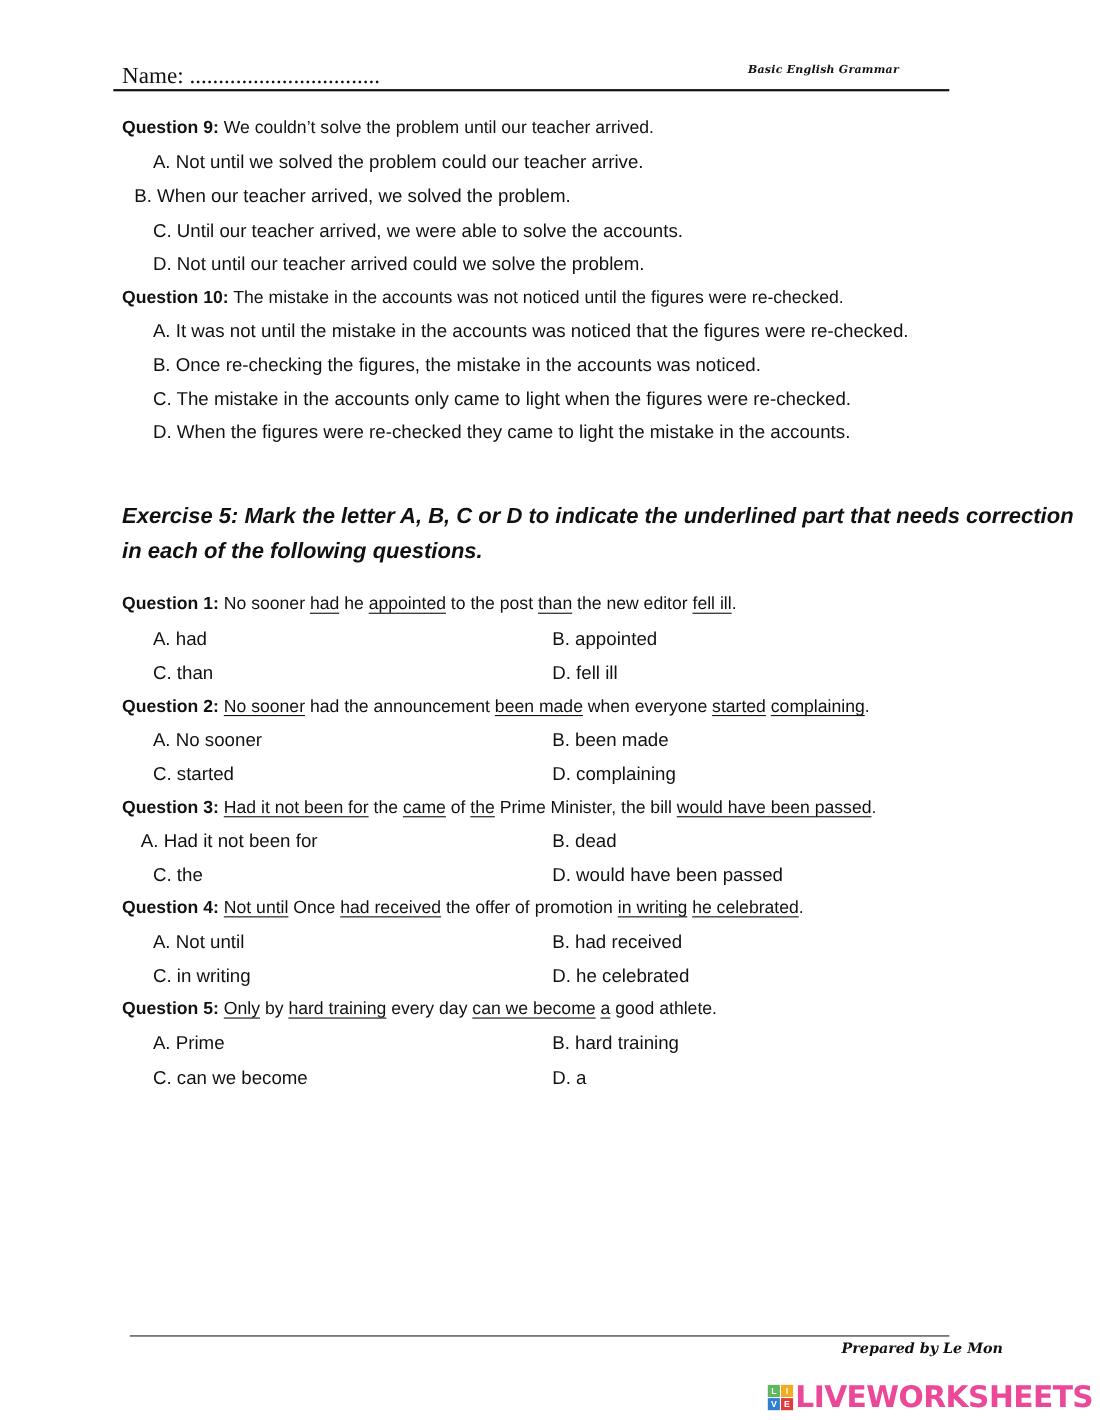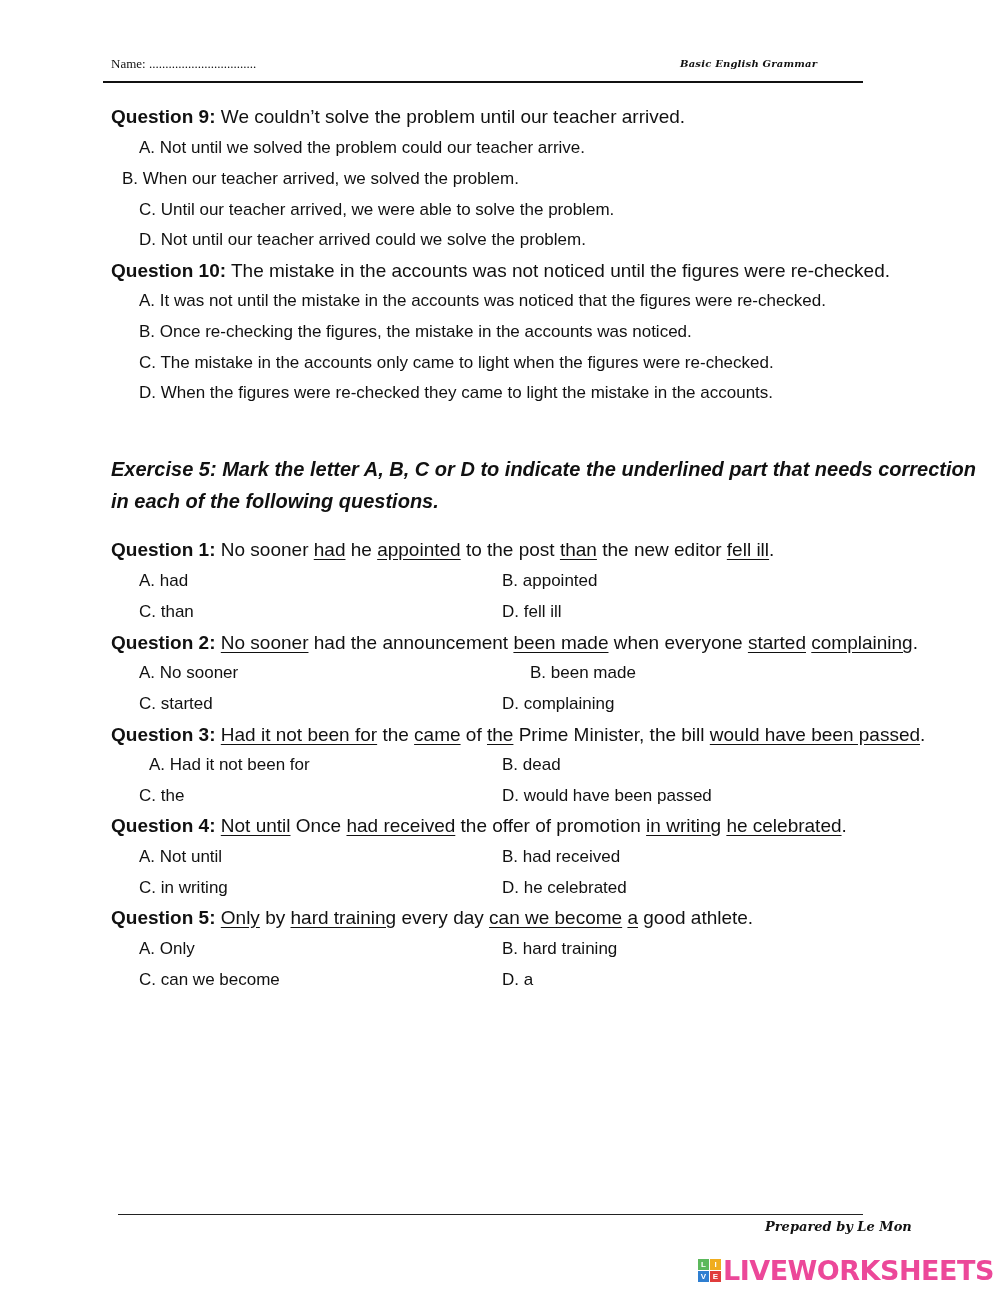--- a/index.html
+++ b/index.html
@@ -1,22 +1,22 @@
 <!DOCTYPE html>
 <html><head>
 <meta charset="utf-8">
 <style>
   html, body { margin: 0; padding: 0; background: #ffffff; }
   body { width: 1000px; height: 1291px; position: relative; overflow: hidden;
          font-family: "Liberation Sans", sans-serif; color: #111; }
   .abs { position: absolute; }
-  .hdr-name { left: 111px; top: 56px; font-family: "Liberation Serif", serif; font-size: 13px; color: #111; }
+  .hdr-name { left: 111px; top: 56px; font-family: "Liberation Serif", serif; font-size: 21px; color: #111; }
   .hdr-title { left: 680px; top: 58px; font-family: "DejaVu Serif", serif; font-style: italic; font-weight: bold; font-size: 10px; letter-spacing: 0.2px; }
   .hdr-line { left: 103px; top: 81px; width: 760px; height: 2px; background: #111; }
-  .q { font-size: 19px; line-height: 20px; white-space: nowrap; }
+  .q { font-size: 16px; line-height: 20px; white-space: nowrap; }
   .q b { font-weight: bold; }
   .opt { font-size: 17px; line-height: 20px; white-space: nowrap; }
   .u { text-decoration: underline; text-underline-offset: 3px; }
   .ex { left: 111px; font-size: 20px; font-weight: bold; font-style: italic; line-height: 20px; white-space: nowrap; }
   .ftr-line { left: 118px; top: 1214px; width: 745px; height: 1px; background: #222; }
   .ftr-prep { left: 765px; top: 1219px; font-family: "DejaVu Serif", serif; font-style: italic; font-weight: bold; font-size: 13px; }
   .logo { left: 698px; top: 1255px; display: flex; align-items: center; }
   .logo-grid { display: grid; grid-template-columns: 11px 11px; grid-template-rows: 11px 11px; gap: 1px; margin-right: 2px; }
   .logo-grid span { display: flex; align-items: center; justify-content: center; font-size: 8px; font-weight: bold; color: #fff; }
   .logo-text { font-family: "DejaVu Sans", sans-serif; font-weight: bold; font-size: 27px; color: #ec4899; letter-spacing: -0.5px; }
@@ -26,21 +26,21 @@
 
 <div class="abs hdr-name">Name: .................................</div>
 <div class="abs hdr-title">Basic English Grammar</div>
 <div class="abs hdr-line"></div>
 
 <div class="abs q" style="left:111px;top:107px;">
   <b>Question 9:</b><span> We couldn’t solve the problem until our teacher arrived.</span>
 </div>
 <div class="abs opt" style="left:139px;top:138px;">A.  Not until we solved the problem could our teacher arrive.</div>
 <div class="abs opt" style="left:122px;top:169px;">B.  When our teacher arrived, we solved the problem.</div>
-<div class="abs opt" style="left:139px;top:200px;">C.  Until our teacher arrived, we were able to solve the problem.</div>
+<div class="abs opt" style="left:139px;top:200px;">C.  Until our teacher arrived, we were able to solve the accounts.</div>
 <div class="abs opt" style="left:139px;top:230px;">D.  Not until our teacher arrived could we solve the problem.</div>
 
 <div class="abs q" style="left:111px;top:261px;">
   <b>Question 10:</b><span> The mistake in the accounts was not noticed until the figures were re-checked.</span>
 </div>
 <div class="abs opt" style="left:139px;top:291px;">A.  It was not until the mistake in the accounts was noticed that the figures were re-checked.</div>
 <div class="abs opt" style="left:139px;top:322px;">B.  Once re-checking the figures, the mistake in the accounts was noticed.</div>
 <div class="abs opt" style="left:139px;top:353px;">C.  The mistake in the accounts only came to light when the figures were re-checked.</div>
 <div class="abs opt" style="left:139px;top:383px;">D.  When the figures were re-checked they came to light the mistake in the accounts.</div>
 
@@ -52,44 +52,44 @@
 </div>
 <div class="abs opt" style="left:139px;top:571px;">A.  had</div>
 <div class="abs opt" style="left:502px;top:571px;">B. appointed</div>
 <div class="abs opt" style="left:139px;top:602px;">C. than</div>
 <div class="abs opt" style="left:502px;top:602px;">D. fell ill</div>
 
 <div class="abs q" style="left:111px;top:633px;">
   <b>Question 2:</b><span> </span><span class="u">No sooner</span><span> had the announcement </span><span class="u">been made</span><span> when everyone </span><span class="u">started</span><span> </span><span class="u">complaining</span><span>.</span>
 </div>
 <div class="abs opt" style="left:139px;top:663px;">A.  No sooner</div>
-<div class="abs opt" style="left:530px;top:663px;">B. been made</div>
+<div class="abs opt" style="left:502px;top:663px;">B. been made</div>
 <div class="abs opt" style="left:139px;top:694px;">C. started</div>
 <div class="abs opt" style="left:502px;top:694px;">D. complaining</div>
 
 <div class="abs q" style="left:111px;top:725px;">
   <b>Question 3:</b><span> </span><span class="u">Had it not been for</span><span> the </span><span class="u">came</span><span> of </span><span class="u">the</span><span> Prime Minister, the bill </span><span class="u">would have been passed</span><span>.</span>
 </div>
-<div class="abs opt" style="left:149px;top:755px;text-align:right;">A.  Had it not been for</div>
+<div class="abs opt" style="left:128px;top:755px;text-align:right;">A.  Had it not been for</div>
 <div class="abs opt" style="left:502px;top:755px;">B. dead</div>
 <div class="abs opt" style="left:139px;top:786px;">C. the</div>
 <div class="abs opt" style="left:502px;top:786px;">D. would have been passed</div>
 
 <div class="abs q" style="left:111px;top:816px;">
   <b>Question 4:</b><span> </span><span class="u">Not until</span><span> Once </span><span class="u">had received</span><span> the offer of promotion </span><span class="u">in writing</span><span> </span><span class="u">he celebrated</span><span>.</span>
 </div>
 <div class="abs opt" style="left:139px;top:847px;">A.  Not until</div>
 <div class="abs opt" style="left:502px;top:847px;">B. had received</div>
 <div class="abs opt" style="left:139px;top:878px;">C. in writing</div>
 <div class="abs opt" style="left:502px;top:878px;">D. he celebrated</div>
 
 <div class="abs q" style="left:111px;top:908px;">
   <b>Question 5:</b><span> </span><span class="u">Only</span><span> by </span><span class="u">hard training</span><span> every day </span><span class="u">can we become</span><span> </span><span class="u">a</span><span> good athlete.</span>
 </div>
-<div class="abs opt" style="left:139px;top:939px;">A.  Only</div>
+<div class="abs opt" style="left:139px;top:939px;">A.  Prime</div>
 <div class="abs opt" style="left:502px;top:939px;">B. hard training</div>
 <div class="abs opt" style="left:139px;top:970px;">C. can we become</div>
 <div class="abs opt" style="left:502px;top:970px;">D. a</div>
 
 <div class="abs ftr-line"></div>
 <div class="abs ftr-prep">Prepared by Le Mon</div>
 <div class="abs logo">
   <div class="logo-grid">
     <span style="background:#5cb85c">L</span>
     <span style="background:#f0ad1e">I</span>

